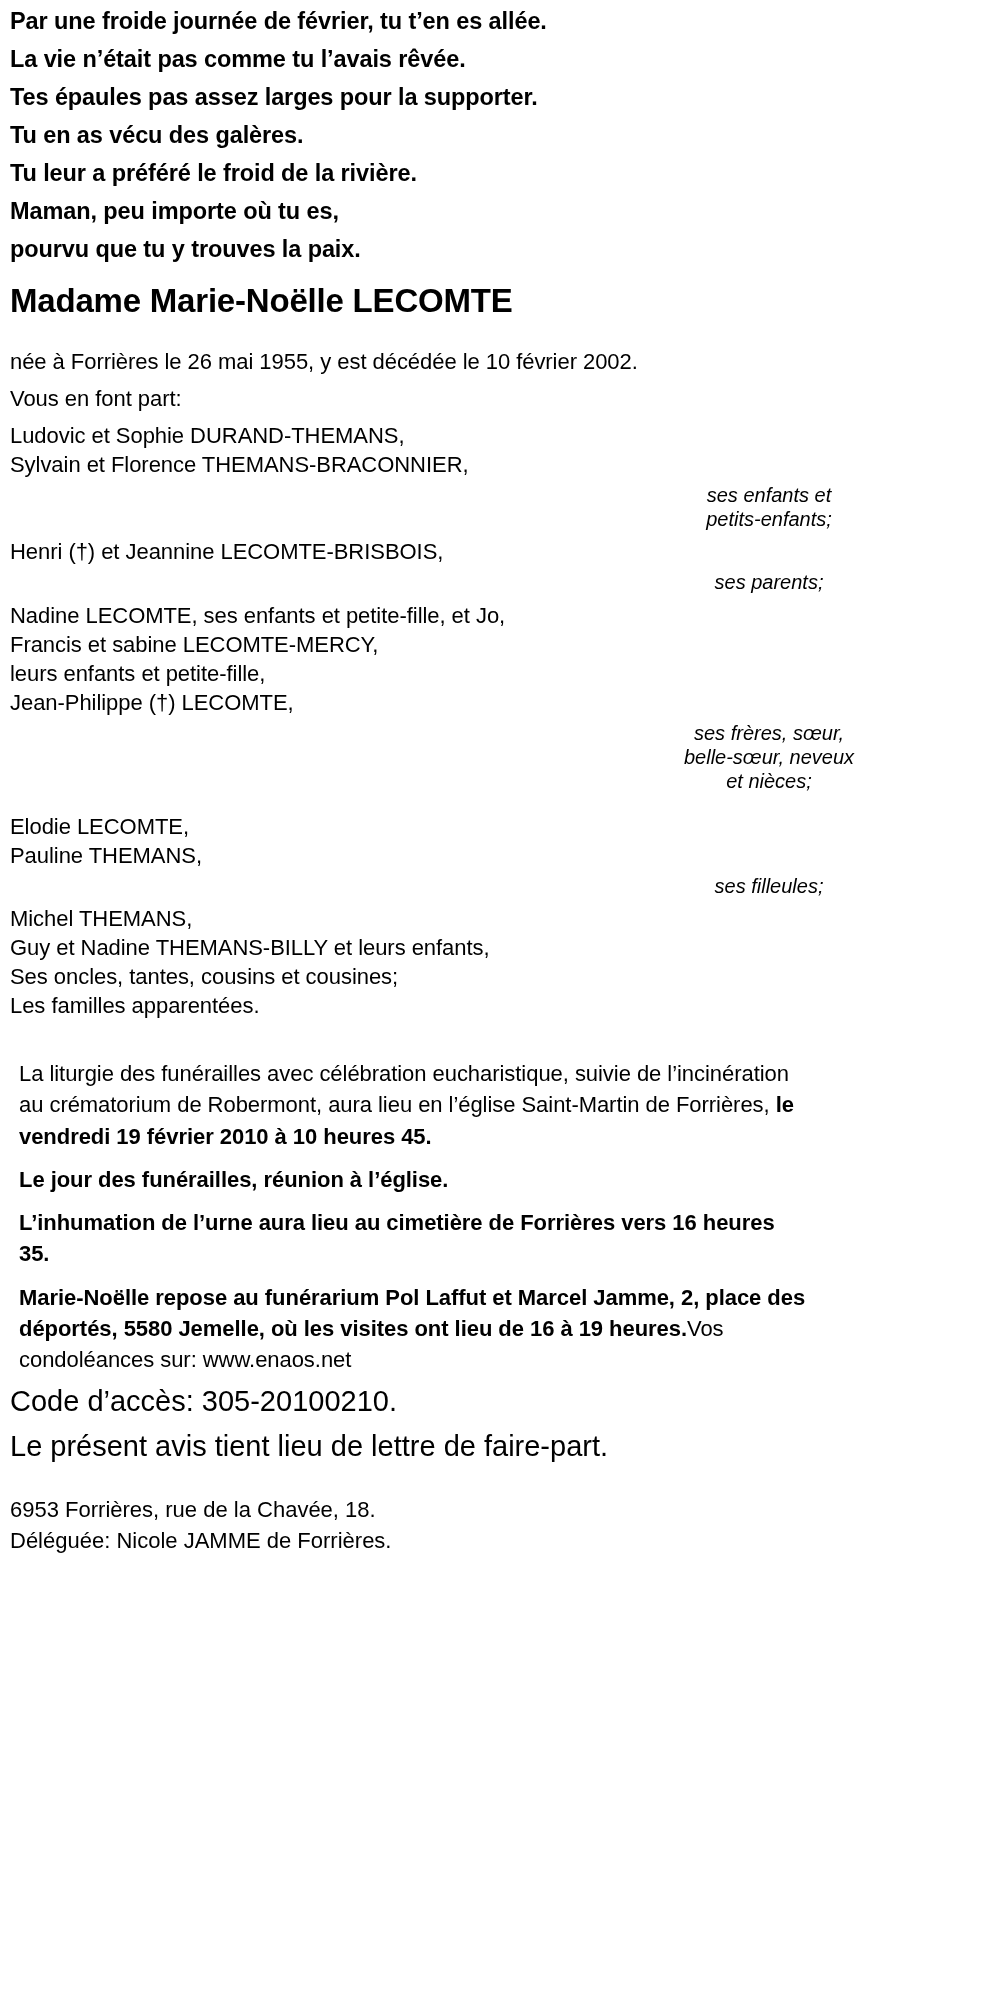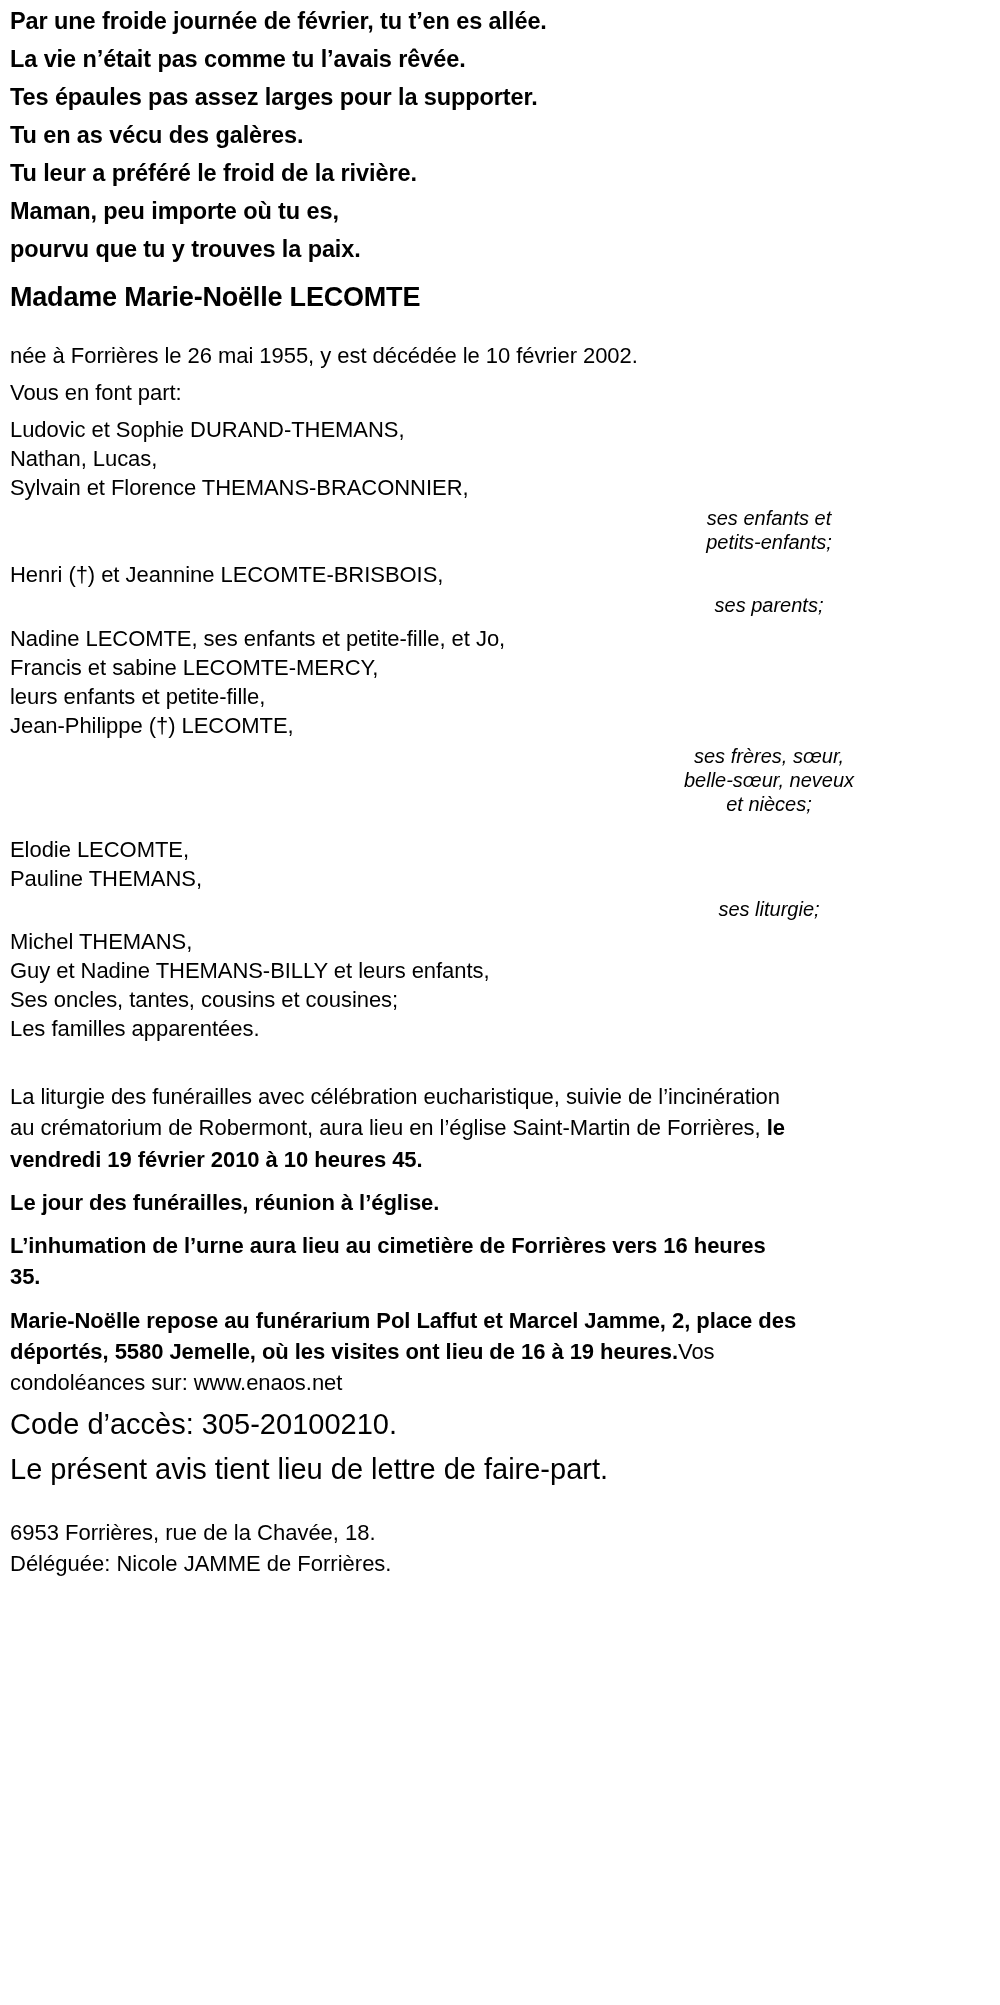--- a/index.html
+++ b/index.html
@@ -35,21 +35,21 @@
     font-size: 23.5px;
     font-weight: bold;
     line-height: 1;
     letter-spacing: -0.1px;
     margin: 0 0 14.5px 0;
     white-space: pre-wrap;
   }
 
   
   .deceased-name {
-    font-size: 27px;
+    font-size: 33px;
     font-weight: bold;
     line-height: 1;
     letter-spacing: -0.2px;
     margin: 22px 0 34px 0;
   }
 
   
   .body-line {
     font-size: 22px;
     font-weight: normal;
@@ -84,21 +84,21 @@
     padding-right: 12px;
     box-sizing: border-box;
     white-space: pre-line;
   }
 
   
   .para {
     font-size: 22px;
     line-height: 1.42;
     letter-spacing: -0.05px;
-    margin: 0 0 12px 0;
+    margin: 0 0 12px 9px;
     width: 790px;
   }
   .para b, .para .b {
     font-weight: bold;
   }
   .para.bold {
     font-weight: bold;
   }
   .note-line {
     font-size: 29px;
@@ -128,21 +128,20 @@
     </div>
 
     <div class="deceased-name">Madame Marie-Noëlle LECOMTE</div>
 
     <div class="body-line">née à Forrières le 26 mai 1955, y est décédée le 10 février 2002.</div>
     <div class="body-line">Vous en font part:</div>
 
     <div class="relation-block">
       <div class="names">
         <div class="body-line tight">Ludovic et Sophie DURAND-THEMANS,</div>
-        <div class="body-line tight">Nathan, Lucas,</div>
         <div class="body-line tight">Sylvain et Florence THEMANS-BRACONNIER,</div>
       </div>
       <div class="relation-label">ses enfants et
 petits-enfants;</div>
     </div>
 
     <div class="spacer-sm"></div>
 
     <div class="relation-block">
       <div class="names">
@@ -165,21 +164,21 @@
 et nièces;</div>
     </div>
 
     <div class="spacer-md"></div>
 
     <div class="relation-block">
       <div class="names">
         <div class="body-line tight">Elodie LECOMTE,</div>
         <div class="body-line tight">Pauline THEMANS,</div>
       </div>
-      <div class="relation-label">ses liturgie;</div>
+      <div class="relation-label">ses filleules;</div>
     </div>
 
     <div class="spacer-sm"></div>
 
     <div class="relation-block">
       <div class="names">
         <div class="body-line tight">Michel THEMANS,</div>
         <div class="body-line tight">Guy et Nadine THEMANS-BILLY et leurs enfants,</div>
         <div class="body-line tight">Ses oncles, tantes, cousins et cousines;</div>
         <div class="body-line tight">Les familles apparentées.</div>

